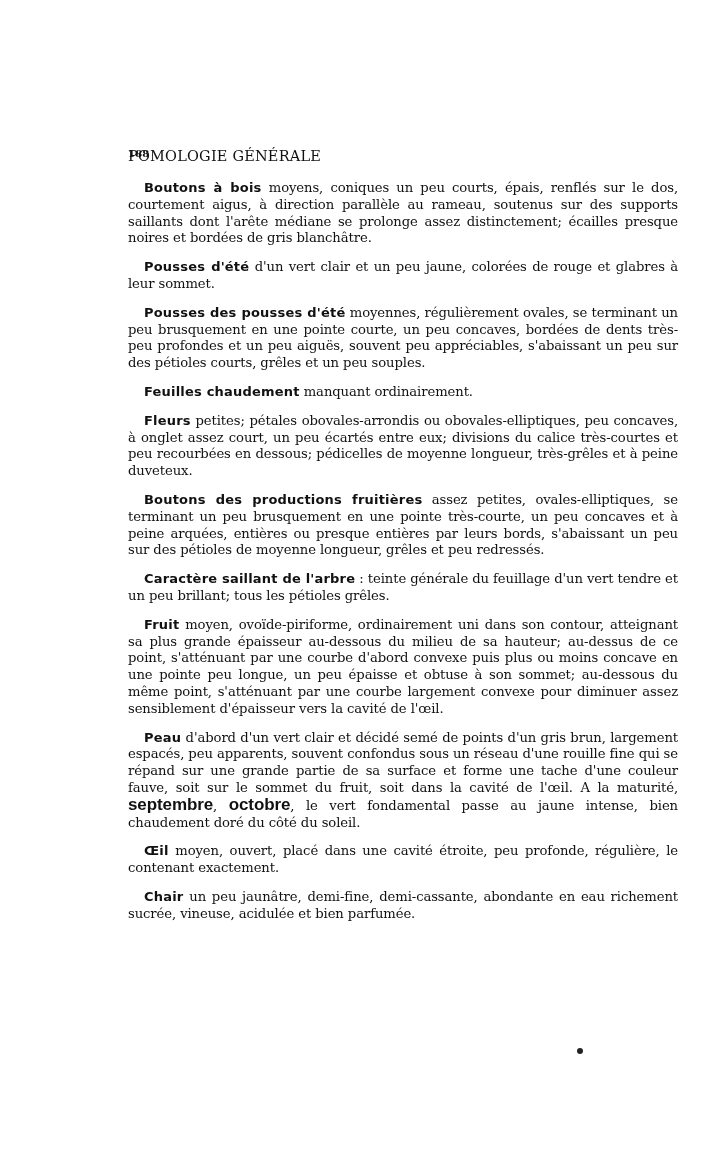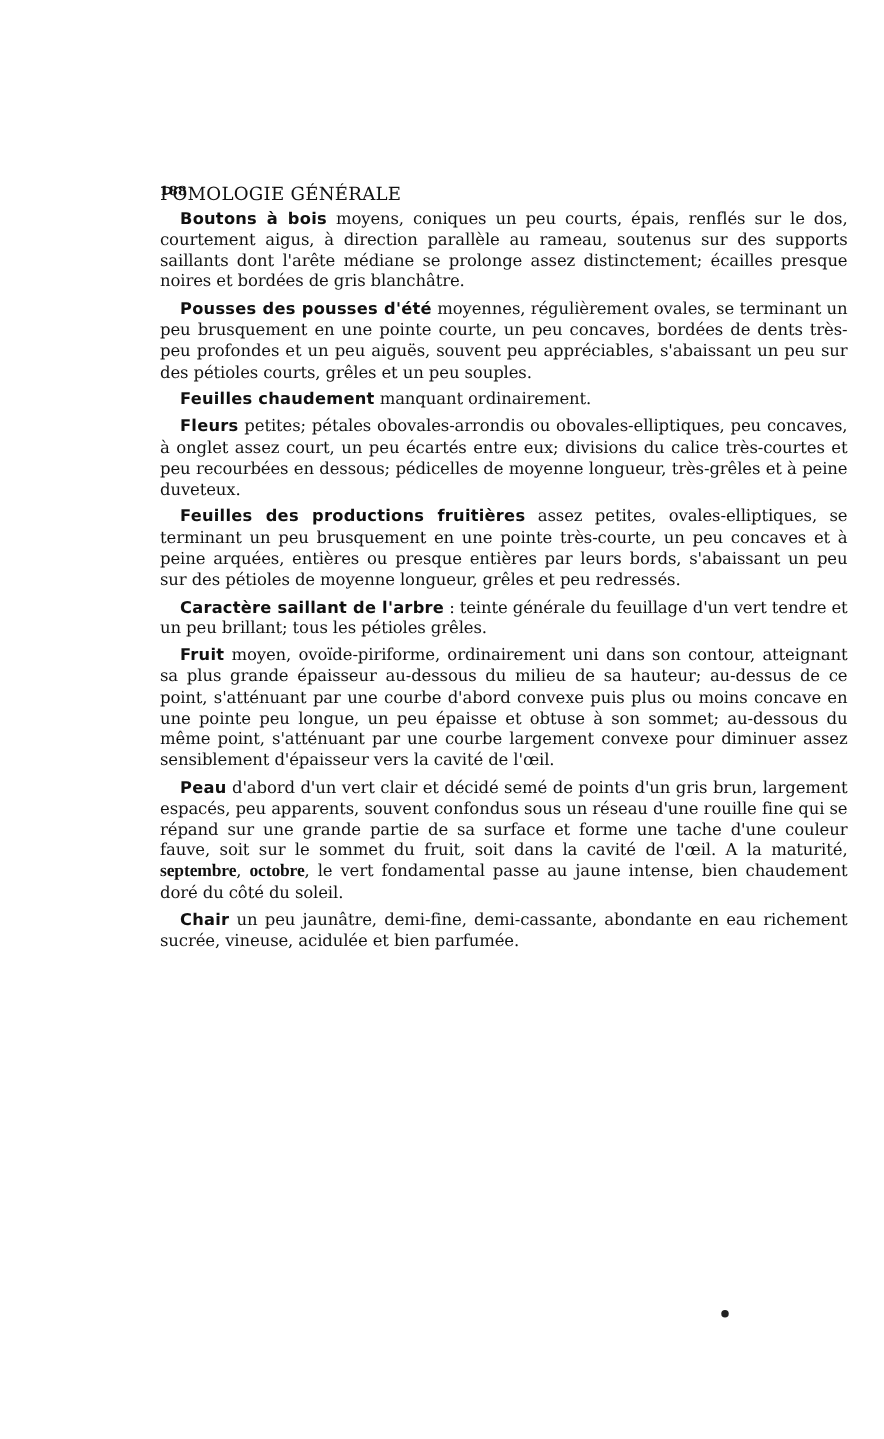--- a/index.html
+++ b/index.html
@@ -9,40 +9,42 @@
   }
   .page {
     position: absolute; left: 128px; top: 146px; width: 550px;
   }
   .running-head {
     position: relative; height: 22px; font-size: 14px; letter-spacing: 0.2px;
   }
   .page-number { position: absolute; left: 0; top: 2px; font-weight: bold; font-size: 10px; }
   .running-title { position: absolute; left: 0; right: 0; top: 2px; font-size: 14.5px; }
   .para {
-    font-size: 13.2px; line-height: 16.8px; text-align: justify; margin: 0 0 5px 0;
+    font-size: 13.2px; line-height: 16.8px; text-align: justify; margin: 12px 0 5px 0;
     text-indent: 16px; letter-spacing: -0.1px;
   }
   .term { font-weight: bold; font-family: "DejaVu Sans", "Liberation Sans", sans-serif; font-size: 13px; letter-spacing: 0.2px; }
-  .em { font-weight: bold; font-family: Liberation Serif, serif; font-size: 14px; }
+  .em { font-weight: bold; font-family: Liberation Sans, sans-serif; font-size: 17px; }
   .dot { position: absolute; width: 6px; height: 6px; border-radius: 50%; background: #222; }
 </style>
 </head>
 <body>
 
 <div class="page">
   <div class="running-head">
     <span class="page-number">188</span>
     <span class="running-title">POMOLOGIE GÉNÉRALE</span>
   </div>
 
   <p class="para"><span class="term">Boutons à bois</span><span> moyens, coniques un peu courts, épais, renflés sur le dos, courtement aigus, à direction parallèle au rameau, soutenus sur des supports saillants dont l'arête médiane se prolonge assez distinctement; écailles presque noires et bordées de gris blanchâtre.</span></p>
+  <p class="para"><span class="term">Pousses d'été</span><span> d'un vert clair et un peu jaune, colorées de rouge et glabres à leur sommet.</span></p>
   <p class="para"><span class="term">Pousses des pousses d'été</span><span> moyennes, régulièrement ovales, se terminant un peu brusquement en une pointe courte, un peu concaves, bordées de dents très-peu profondes et un peu aiguës, souvent peu appréciables, s'abaissant un peu sur des pétioles courts, grêles et un peu souples.</span></p>
   <p class="para"><span class="term">Feuilles chaudement</span><span> manquant ordinairement.</span></p>
   <p class="para"><span class="term">Fleurs</span><span> petites; pétales obovales-arrondis ou obovales-elliptiques, peu concaves, à onglet assez court, un peu écartés entre eux; divisions du calice très-courtes et peu recourbées en dessous; pédicelles de moyenne longueur, très-grêles et à peine duveteux.</span></p>
-  <p class="para"><span class="term">Feuilles des productions fruitières</span><span> assez petites, ovales-elliptiques, se terminant un peu brusquement en une pointe très-courte, un peu concaves et à peine arquées, entières ou presque entières par leurs bords, s'abaissant un peu sur des pétioles de moyenne longueur, grêles et peu redressés.</span></p>
+  <p class="para"><span class="term">Boutons des productions fruitières</span><span> assez petites, ovales-elliptiques, se terminant un peu brusquement en une pointe très-courte, un peu concaves et à peine arquées, entières ou presque entières par leurs bords, s'abaissant un peu sur des pétioles de moyenne longueur, grêles et peu redressés.</span></p>
   <p class="para"><span class="term">Caractère saillant de l'arbre</span><span> : teinte générale du feuillage d'un vert tendre et un peu brillant; tous les pétioles grêles.</span></p>
   <p class="para"><span class="term">Fruit</span><span> moyen, ovoïde-piriforme, ordinairement uni dans son contour, atteignant sa plus grande épaisseur au-dessous du milieu de sa hauteur; au-dessus de ce point, s'atténuant par une courbe d'abord convexe puis plus ou moins concave en une pointe peu longue, un peu épaisse et obtuse à son sommet; au-dessous du même point, s'atténuant par une courbe largement convexe pour diminuer assez sensiblement d'épaisseur vers la cavité de l'œil.</span></p>
   <p class="para"><span class="term">Peau</span><span> d'abord d'un vert clair et décidé semé de points d'un gris brun, largement espacés, peu apparents, souvent confondus sous un réseau d'une rouille fine qui se répand sur une grande partie de sa surface et forme une tache d'une couleur fauve, soit sur le sommet du fruit, soit dans la cavité de l'œil. A la maturité, </span><span class="em">septembre</span><span>, </span><span class="em">octobre</span><span>, le vert fondamental passe au jaune intense, bien chaudement doré du côté du soleil.</span></p>
+  <p class="para"><span class="term">Œil</span><span> moyen, ouvert, placé dans une cavité étroite, peu profonde, régulière, le contenant exactement.</span></p>
   <p class="para"><span class="term">Chair</span><span> un peu jaunâtre, demi-fine, demi-cassante, abondante en eau richement sucrée, vineuse, acidulée et bien parfumée.</span></p>
 </div>
 
 <div class="dot" style="left:577px; top:1048px;"></div>
 
 </body></html>

